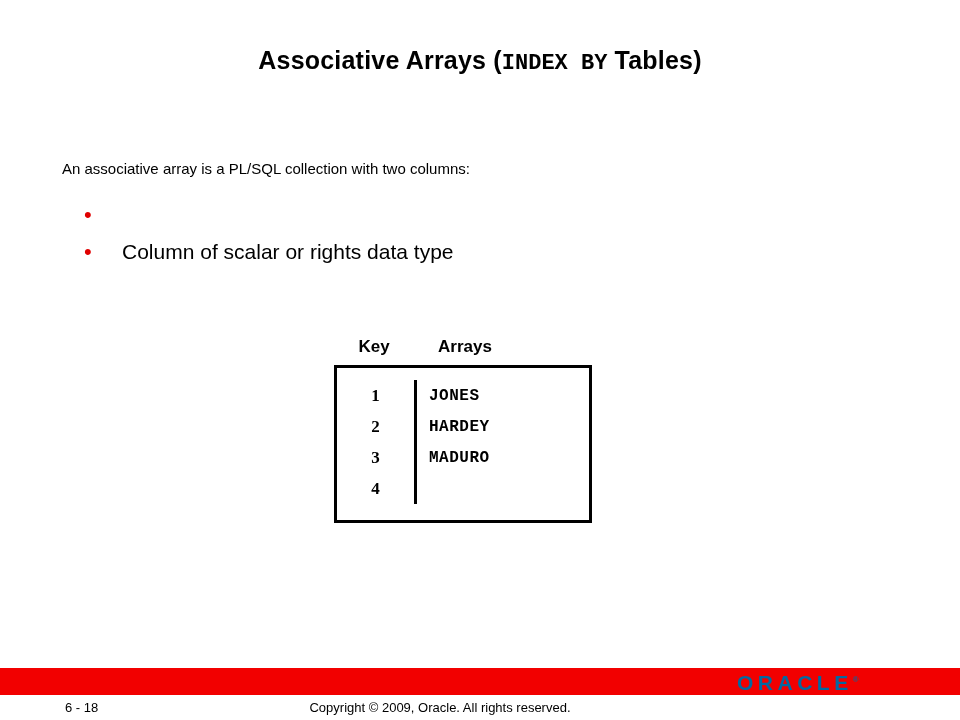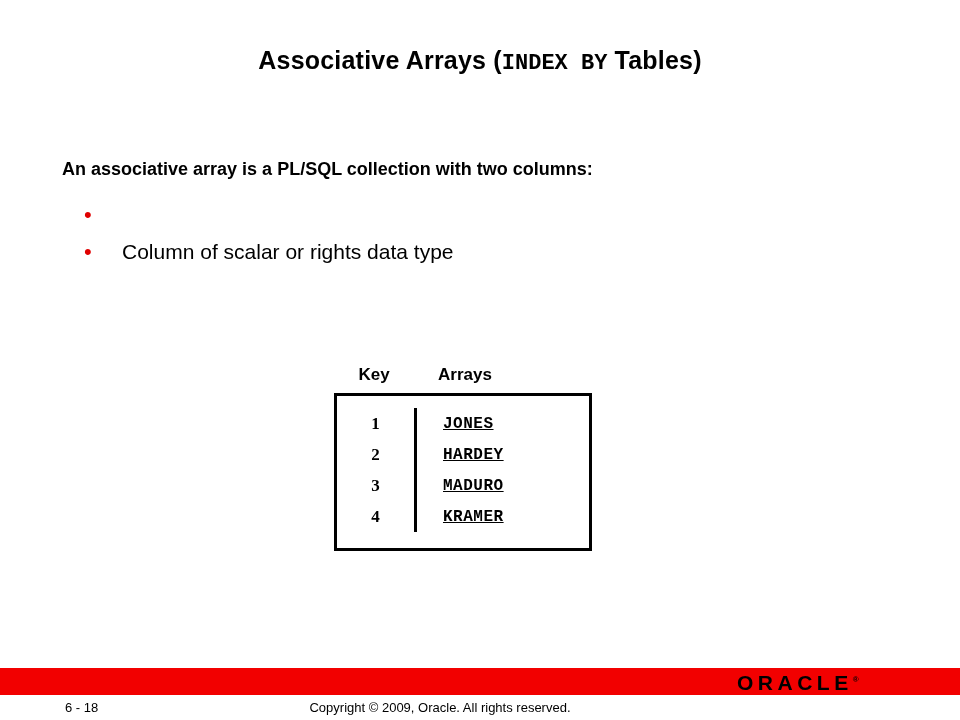--- a/index.html
+++ b/index.html
@@ -33,24 +33,23 @@
     font-weight: bold;
     font-size: 22px;
     letter-spacing: 0px;
   }
 
   
   #lead-line {
     position: absolute;
     left: 62px;
     top: 155px;
-    font-size: 18px;
+    font-size: 15px;
     line-height: 28px;
     white-space: nowrap;
-    font-weight: bold;
   }
 
   #bullet-list {
     position: absolute;
     left: 80px;
     top: 200px;
     width: 700px;
   }
   .bullet-row {
     display: flex;
@@ -70,21 +69,21 @@
   .bullet-text {
     font-size: 21px;
     line-height: 30px;
     white-space: nowrap;
   }
 
   
   #array-diagram {
     position: absolute;
     left: 334px;
-    top: 365px;
+    top: 337px;
     width: 230px;
   }
   #array-headers {
     display: flex;
     height: 28px;
     font-size: 17px;
     font-weight: bold;
   }
   #array-headers .hdr-key {
     width: 80px;
@@ -120,45 +119,44 @@
     font-weight: bold;
   }
   .cell-divider {
     width: 3px;
     flex: 0 0 3px;
     align-self: stretch;
     background: #000000;
   }
   .cell-value {
     flex: 1 1 auto;
-    padding-left: 26px;
+    padding-left: 12px;
     font-size: 16px;
     font-family: "Liberation Mono", "DejaVu Sans Mono", monospace;
     font-weight: bold;
     letter-spacing: 0.5px;
-    text-decoration: underline;
   }
 
   
   #footer-bar {
     position: absolute;
     left: 0;
     top: 668px;
     width: 960px;
     height: 27px;
     background: #f20000;
   }
   #oracle-logo {
     position: absolute;
     left: 737px;
     top: 671px;
     font-size: 21px;
     font-weight: bold;
     letter-spacing: 4.5px;
-    color: #000000;
+    color: #0369a1;
     font-family: "Liberation Sans", sans-serif;
   }
   #oracle-logo .tm {
     font-size: 8px;
     letter-spacing: 0;
     vertical-align: super;
   }
   #page-number {
     position: absolute;
     left: 33px;
@@ -211,21 +209,20 @@
       <div class="cell-value">HARDEY</div>
     </div>
     <div class="array-row">
       <div class="cell-key">3</div>
       <div class="cell-divider"></div>
       <div class="cell-value">MADURO</div>
     </div>
     <div class="array-row">
       <div class="cell-key">4</div>
       <div class="cell-divider"></div>
-      <div class="cell-value">KRAMER</div>
     </div>
   </div>
 </div>
 
 <div id="footer-bar" style="background: rgb(242, 0, 0);"></div>
 <div id="oracle-logo"><span>ORACLE</span><span class="tm">®</span></div>
 <div id="page-number">6 - 18</div>
 <div id="copyright">Copyright © 2009, Oracle. All rights reserved.</div>
 
 </body></html>

